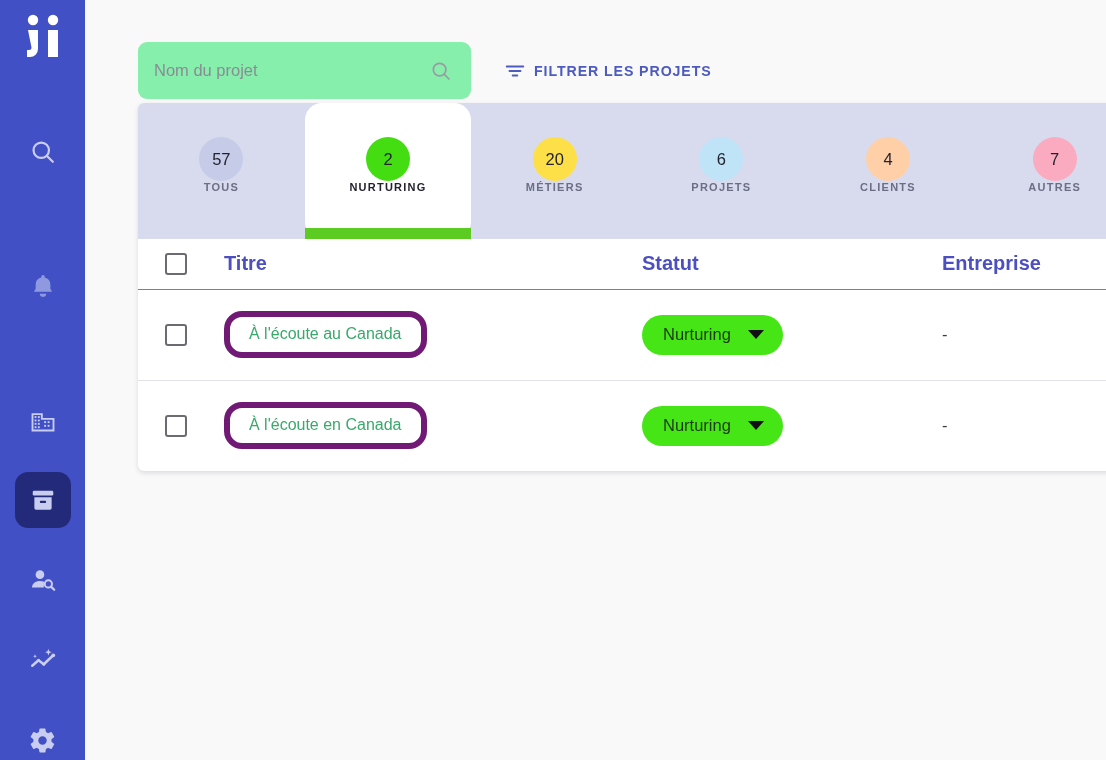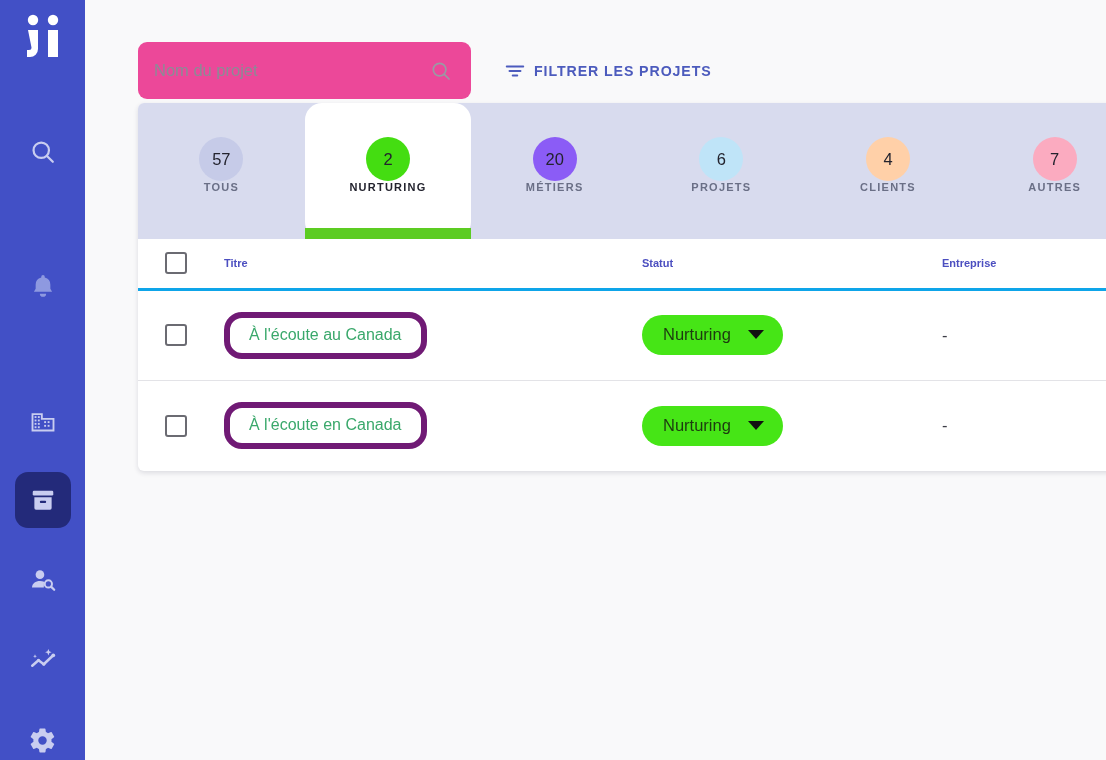--- a/index.html
+++ b/index.html
@@ -40,21 +40,21 @@
     background: #f9f9fa;
   }
 
   
   .search-row {
     position: absolute; left: 53px; top: 42px;
     display: flex; align-items: center;
   }
   .search-box {
     width: 333px; height: 57px;
-    background: #ec4899;
+    background: #86efac;
     border-radius: 9px;
     display: flex; align-items: center;
     padding: 0 18px 0 16px;
   }
   .search-box input {
     flex: 1; border: none; outline: none; background: transparent;
     font-family: "Liberation Sans", sans-serif;
     font-size: 16.5px; color: #3c3c46;
   }
   .search-box input::placeholder { color: #8b8b96; }
@@ -114,22 +114,22 @@
 
   
   table { width: 100%; border-collapse: collapse; table-layout: fixed; }
   th, td { text-align: left; vertical-align: middle; }
   .col-check { width: 86px; padding-left: 27px; }
   .col-title { width: 418px; }
   .col-status { width: 300px; }
   .col-company { width: 196px; }
   thead th {
     height: 50px;
-    font-size: 11px; font-weight: bold; color: #4c4fc0;
-    border-bottom: 3px solid #0ea5e9;
+    font-size: 20px; font-weight: bold; color: #4c4fc0;
+    border-bottom: 1px solid #0ea5e9;
   }
   tbody tr { border-bottom: 1px solid #e3e3e7; }
   tbody tr:last-child { border-bottom: none; }
   tbody td { height: 91px; }
 
   .cbox {
     width: 22px; height: 22px;
     border: 2px solid #6b6b72;
     border-radius: 3px;
     background: #fff;
@@ -302,21 +302,21 @@
           <span class="tab-badge" style="background:#c6cbe8">57</span>
           <span class="tab-label">TOUS</span>
         </div>
 
         <div class="tab active">
           <span class="tab-badge" style="background:#44dd11">2</span>
           <span class="tab-label">NURTURING</span>
         </div>
 
         <div class="tab">
-          <span class="tab-badge" style="background:#8b5cf6">20</span>
+          <span class="tab-badge" style="background:#fde047">20</span>
           <span class="tab-label">MÉTIERS</span>
         </div>
 
         <div class="tab">
           <span class="tab-badge" style="background:#bfe4f8">6</span>
           <span class="tab-label">PROJETS</span>
         </div>
 
         <div class="tab">
           <span class="tab-badge" style="background:#ffd0a8">4</span>

